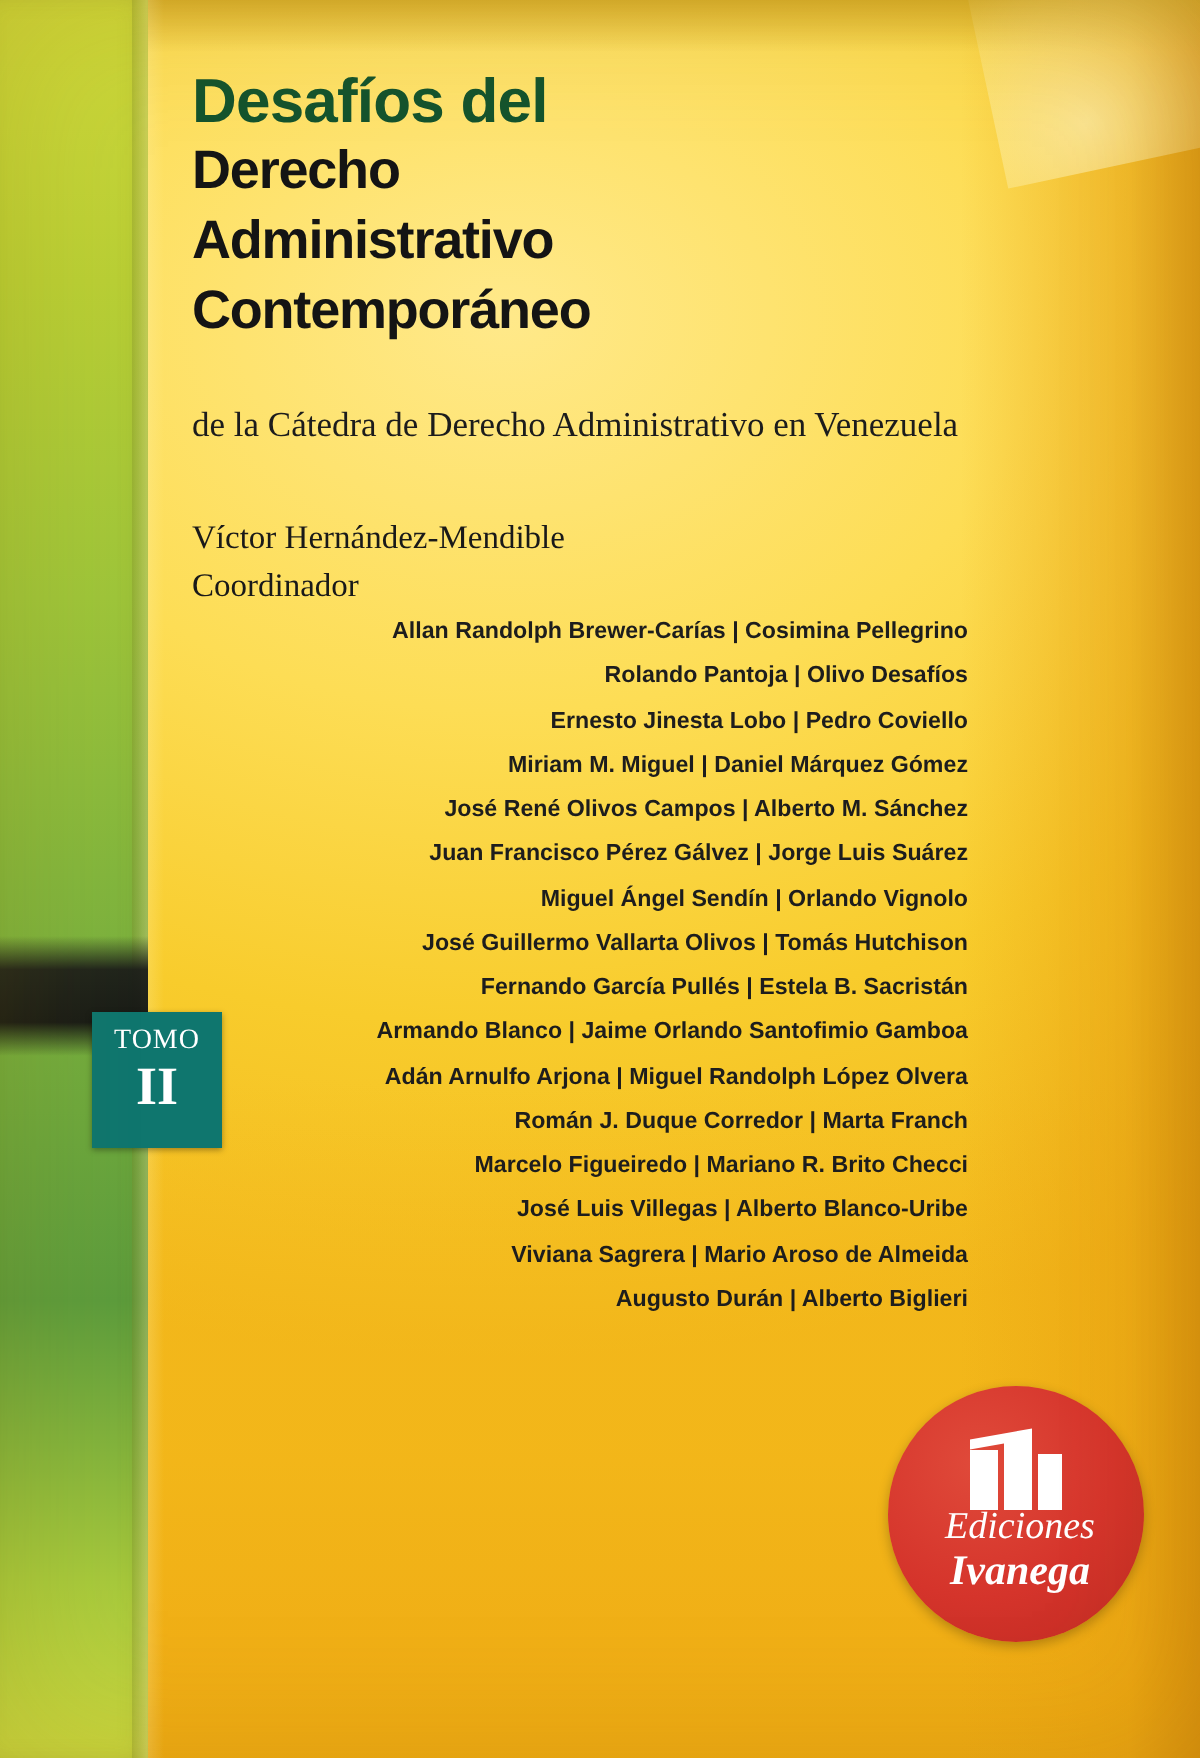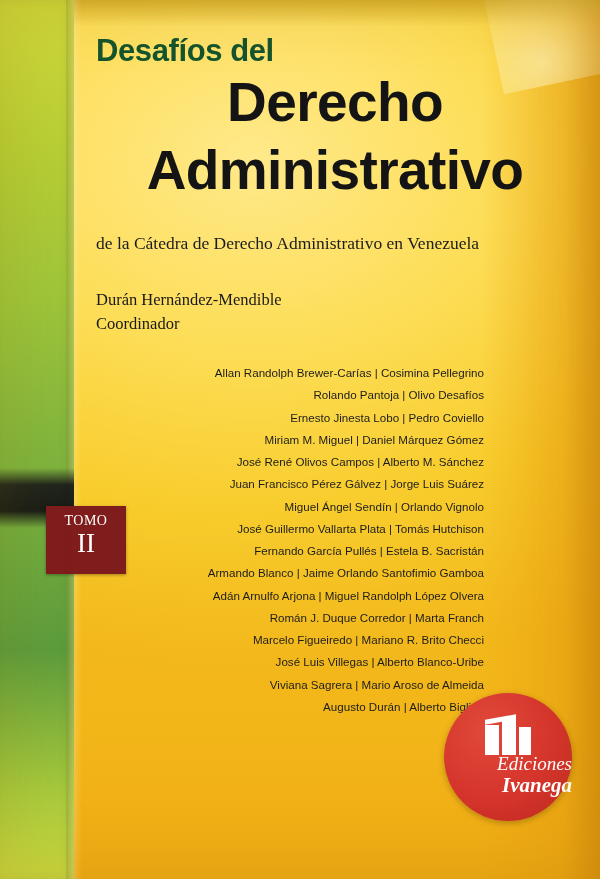--- a/index.html
+++ b/index.html
@@ -84,79 +84,78 @@
     font-family: "Liberation Sans", sans-serif;
     font-weight: bold;
     font-size: 31px;
     letter-spacing: -0.4px;
     color: #14532d;
     line-height: 1.08;
   }
   .title-big {
     font-family: "Liberation Sans", sans-serif;
     font-weight: bold;
-    font-size: 55px;
+    font-size: 27px;
     letter-spacing: -0.6px;
     color: #141414;
     line-height: 1.17;
     margin-top: 3px;
-    text-align: center;
   }
 
   .subtitle {
     margin-top: 30px;
     font-family: "Liberation Serif", serif;
     font-size: 17.5px;
     line-height: 1.32;
     color: #1c1c1c;
   }
 
   .coordinator {
     margin-top: 33px;
     font-family: "Liberation Serif", serif;
     font-size: 16.5px;
     line-height: 1.45;
     color: #191919;
   }
 
   .authors {
-    margin-top: 26px;
     text-align: right;
     padding-right: 90px;
+    font-weight: bold;
   }
   .author-line {
     font-family: "Liberation Sans", sans-serif;
     font-size: 11.6px;
     line-height: 1.92;
     color: #1d1d1d;
     white-space: nowrap;
   }
 
   
   .tomo {
     position: absolute;
     left: 46px;
     top: 506px;
-    width: 80px;
+    width: 65px;
     height: 68px;
-    background: #7f1d1d;
+    background: #0f766e;
     color: #fff;
     text-align: center;
     box-shadow: 0 1px 3px rgba(0,0,0,0.35);
   }
   .tomo-label {
     font-family: "Liberation Serif", serif;
     font-size: 14px;
     letter-spacing: 0.5px;
     padding-top: 7px;
   }
   .tomo-num {
     font-family: "Liberation Serif", serif;
     font-size: 27px;
-    font-weight: normal;
+    font-weight: bold;
     line-height: 1.05;
   }
 
   
   .logo {
     position: absolute;
     right: 28px;
     bottom: 58px;
     width: 128px;
     height: 128px;
@@ -173,21 +172,21 @@
     height: 40px;
   }
   .logo-mark .bar {
     position: absolute;
     background: #fff;
   }
   .logo-text {
     position: absolute;
     left: 4px; right: 0;
     bottom: 24px;
-    text-align: right;
+    text-align: center;
     color: #fff;
   }
   .logo-ed {
     font-family: "Liberation Serif", serif;
     font-style: italic;
     font-size: 19px;
     line-height: 1.05;
   }
   .logo-par {
     font-family: "Liberation Serif", serif;
@@ -216,39 +215,40 @@
   <div class="curl"></div>
 
   <div class="spine"></div>
   <div class="spine-fold"></div>
   <div class="spine-shadow-dark"></div>
 
   <div class="content">
     <div class="title-small">Desafíos del</div>
     <div class="title-big">Derecho</div>
     <div class="title-big">Administrativo</div>
+    <div class="title-big">Contemporáneo</div>
 
     <div class="subtitle">
       <div>de la Cátedra de Derecho Administrativo en Venezuela</div>
     </div>
 
     <div class="coordinator">
-      <div>Durán Hernández-Mendible</div>
+      <div>Víctor Hernández-Mendible</div>
       <div>Coordinador</div>
     </div>
 
     <div class="authors">
       <div class="author-line">Allan Randolph Brewer-Carías | Cosimina Pellegrino</div>
       <div class="author-line">Rolando Pantoja | Olivo Desafíos</div>
       <div class="author-line">Ernesto Jinesta Lobo | Pedro Coviello</div>
       <div class="author-line">Miriam M. Miguel | Daniel Márquez Gómez</div>
       <div class="author-line">José René Olivos Campos | Alberto M. Sánchez</div>
       <div class="author-line">Juan Francisco Pérez Gálvez | Jorge Luis Suárez</div>
       <div class="author-line">Miguel Ángel Sendín | Orlando Vignolo</div>
-      <div class="author-line">José Guillermo Vallarta Plata | Tomás Hutchison</div>
+      <div class="author-line">José Guillermo Vallarta Olivos | Tomás Hutchison</div>
       <div class="author-line">Fernando García Pullés | Estela B. Sacristán</div>
       <div class="author-line">Armando Blanco | Jaime Orlando Santofimio Gamboa</div>
       <div class="author-line">Adán Arnulfo Arjona | Miguel Randolph López Olvera</div>
       <div class="author-line">Román J. Duque Corredor | Marta Franch</div>
       <div class="author-line">Marcelo Figueiredo | Mariano R. Brito Checci</div>
       <div class="author-line">José Luis Villegas | Alberto Blanco-Uribe</div>
       <div class="author-line">Viviana Sagrera | Mario Aroso de Almeida</div>
       <div class="author-line">Augusto Durán | Alberto Biglieri</div>
     </div>
   </div>

